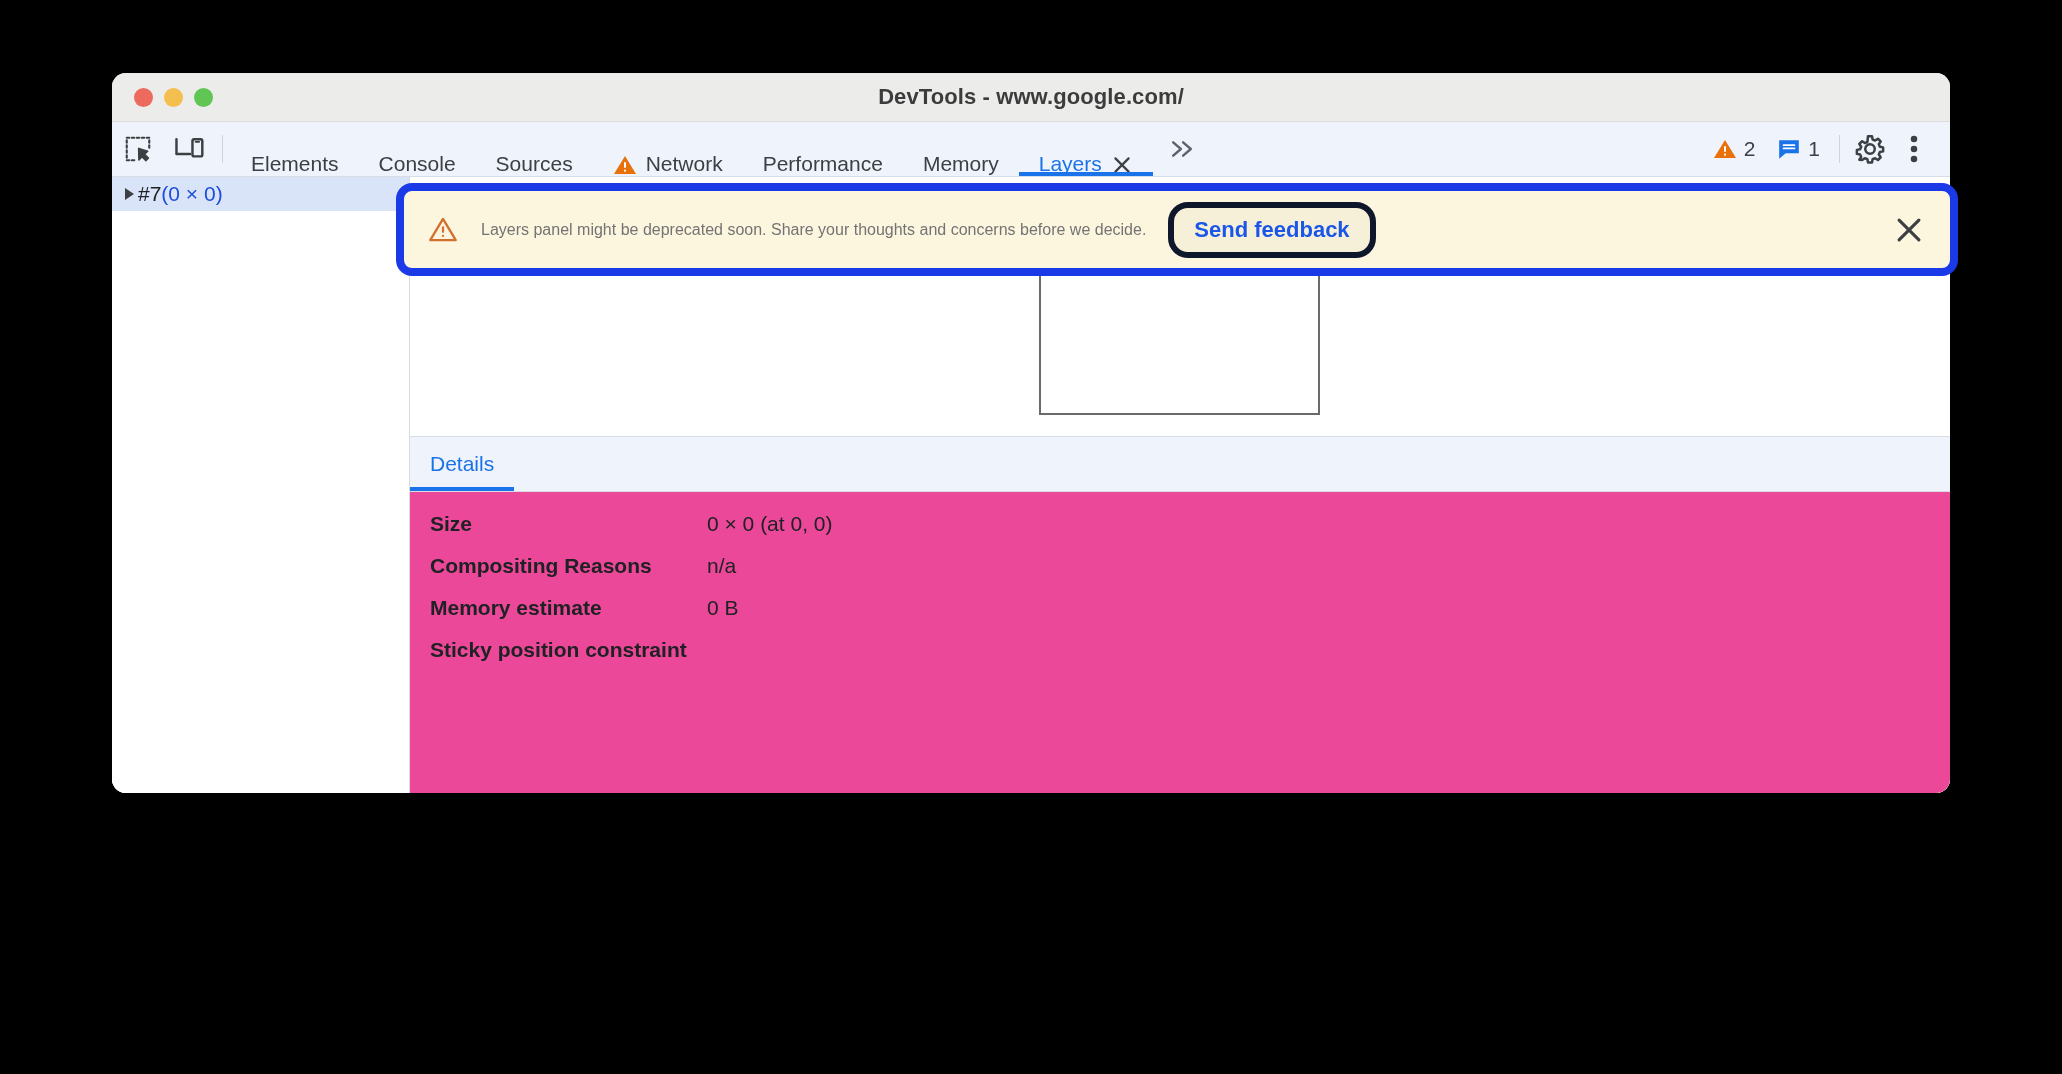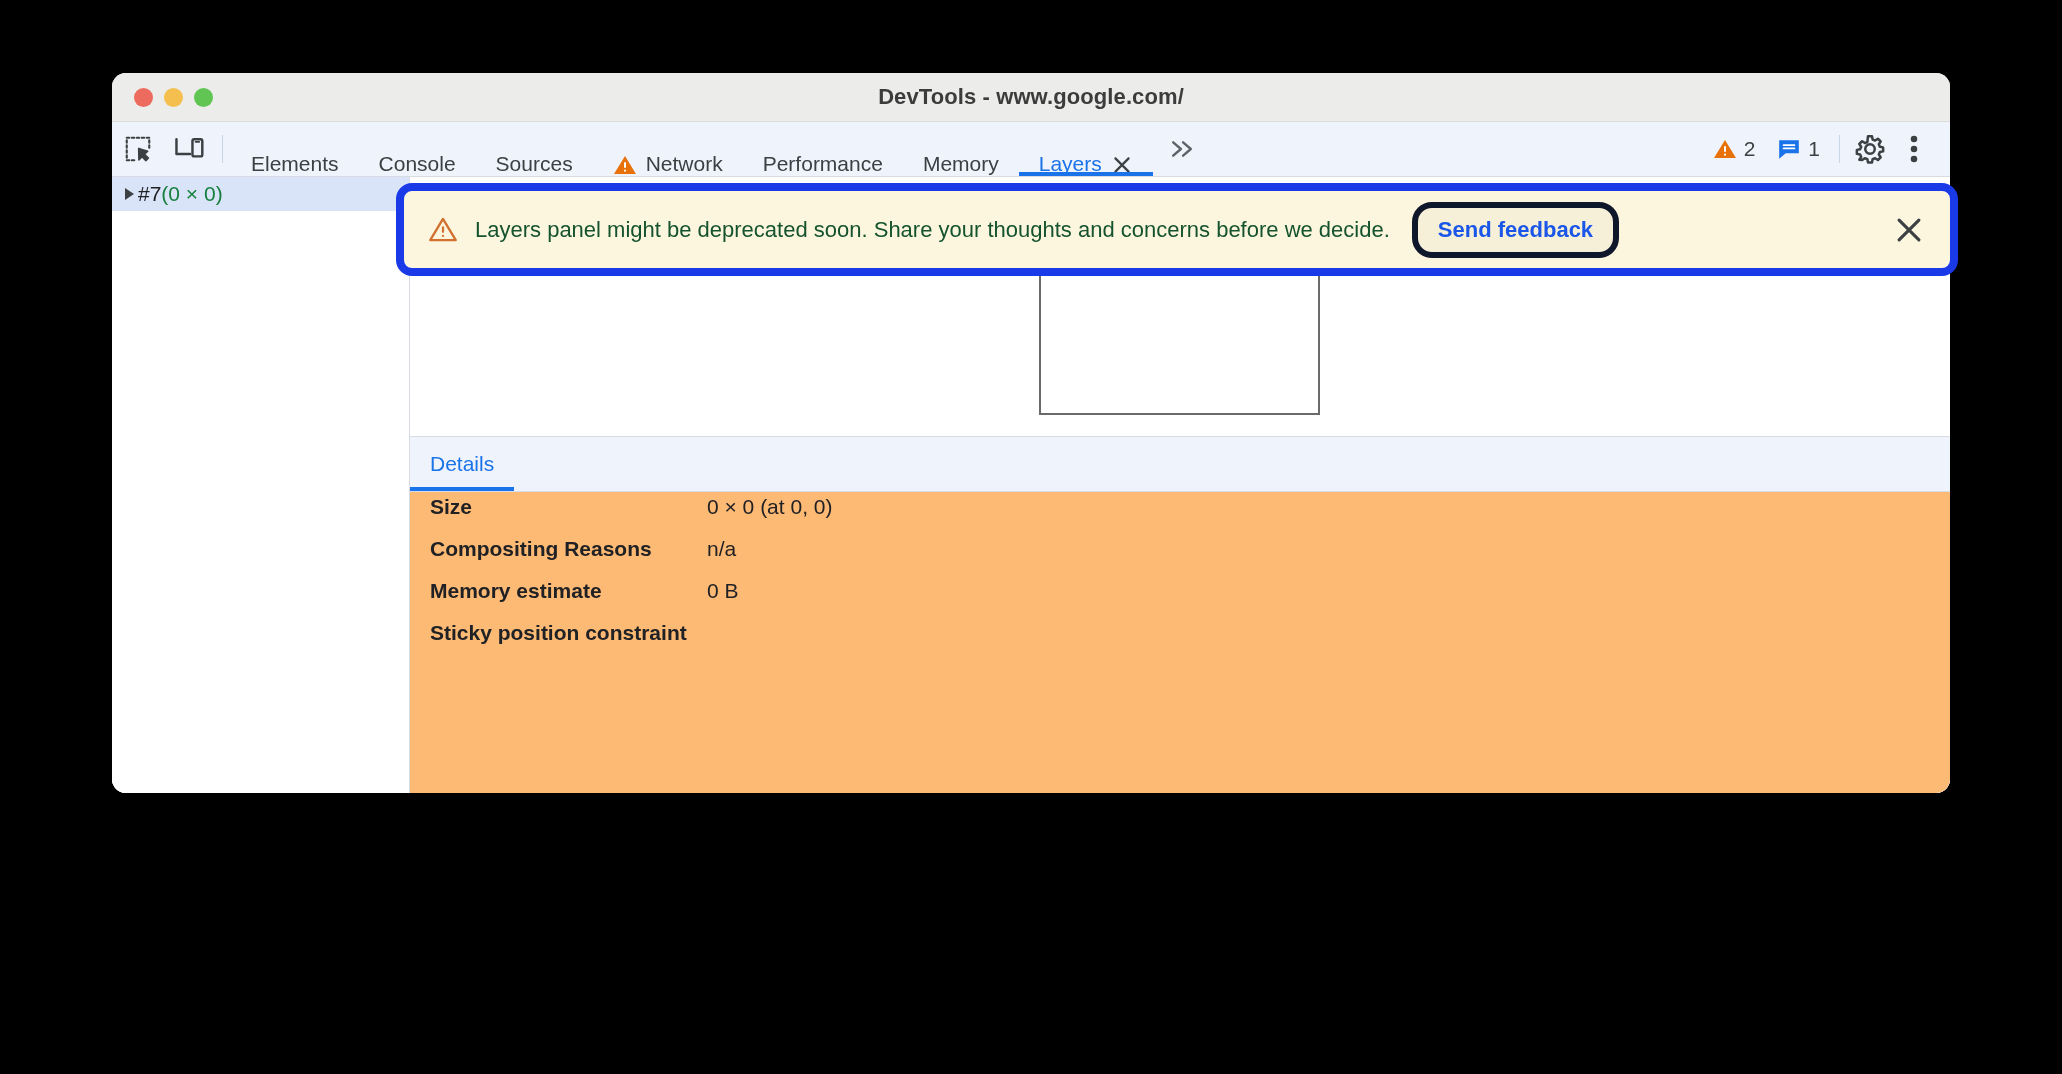--- a/index.html
+++ b/index.html
@@ -195,21 +195,21 @@
   }
   .tree-arrow {
     display: inline-block;
     width: 0; height: 0;
     border-left: 9px solid #3c4043;
     border-top: 6px solid transparent;
     border-bottom: 6px solid transparent;
     margin-right: 4px;
   }
   .tree-name { color: #202124; }
-  .tree-dims { color: #15803d; text-align: center; }
+  .tree-dims { color: #1d4ed8; text-align: center; }
 
   .mainpane {
     flex: 1 1 auto;
     display: flex;
     flex-direction: column;
     min-width: 0;
     background: #ffffff;
   }
 
   
@@ -297,22 +297,22 @@
   .details-tab.active::after {
     content: "";
     position: absolute;
     left: 0; right: 0; bottom: 0;
     height: 4px;
     background: #1a73e8;
   }
 
   .details-body {
     flex: 1 1 auto;
-    padding: 3px 0 0 20px;
-    background: #fdba74;
+    padding: 20px 0 0 20px;
+    background: #ec4899;
     overflow: hidden;
   }
   .detail-row {
     display: flex;
     align-items: baseline;
     height: 42px;
     font-size: 21px;
   }
   .detail-key {
     width: 277px;
@@ -347,23 +347,23 @@
     height: 77px;
     background: #fdf6df;
     border-radius: 9px;
     display: flex;
     align-items: center;
     padding: 0 0 0 24px;
     box-sizing: border-box;
     z-index: 19;
   }
   .banner-text {
-    font-size: 22px;
-    color: #14532d;
-    margin-left: 17px;
+    font-size: 16px;
+    color: #737373;
+    margin-left: 23px;
     white-space: nowrap;
   }
   .banner-btn {
     margin-left: 22px;
     padding: 9px 20px;
     border: 6px solid #0f172a;
     border-radius: 20px;
     background: #f7f0d8;
     color: #1a56e8;
     font-size: 22px;

